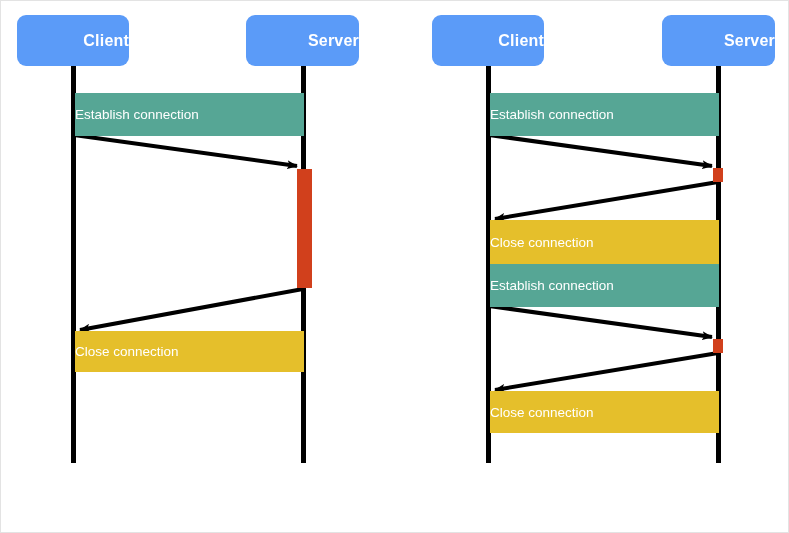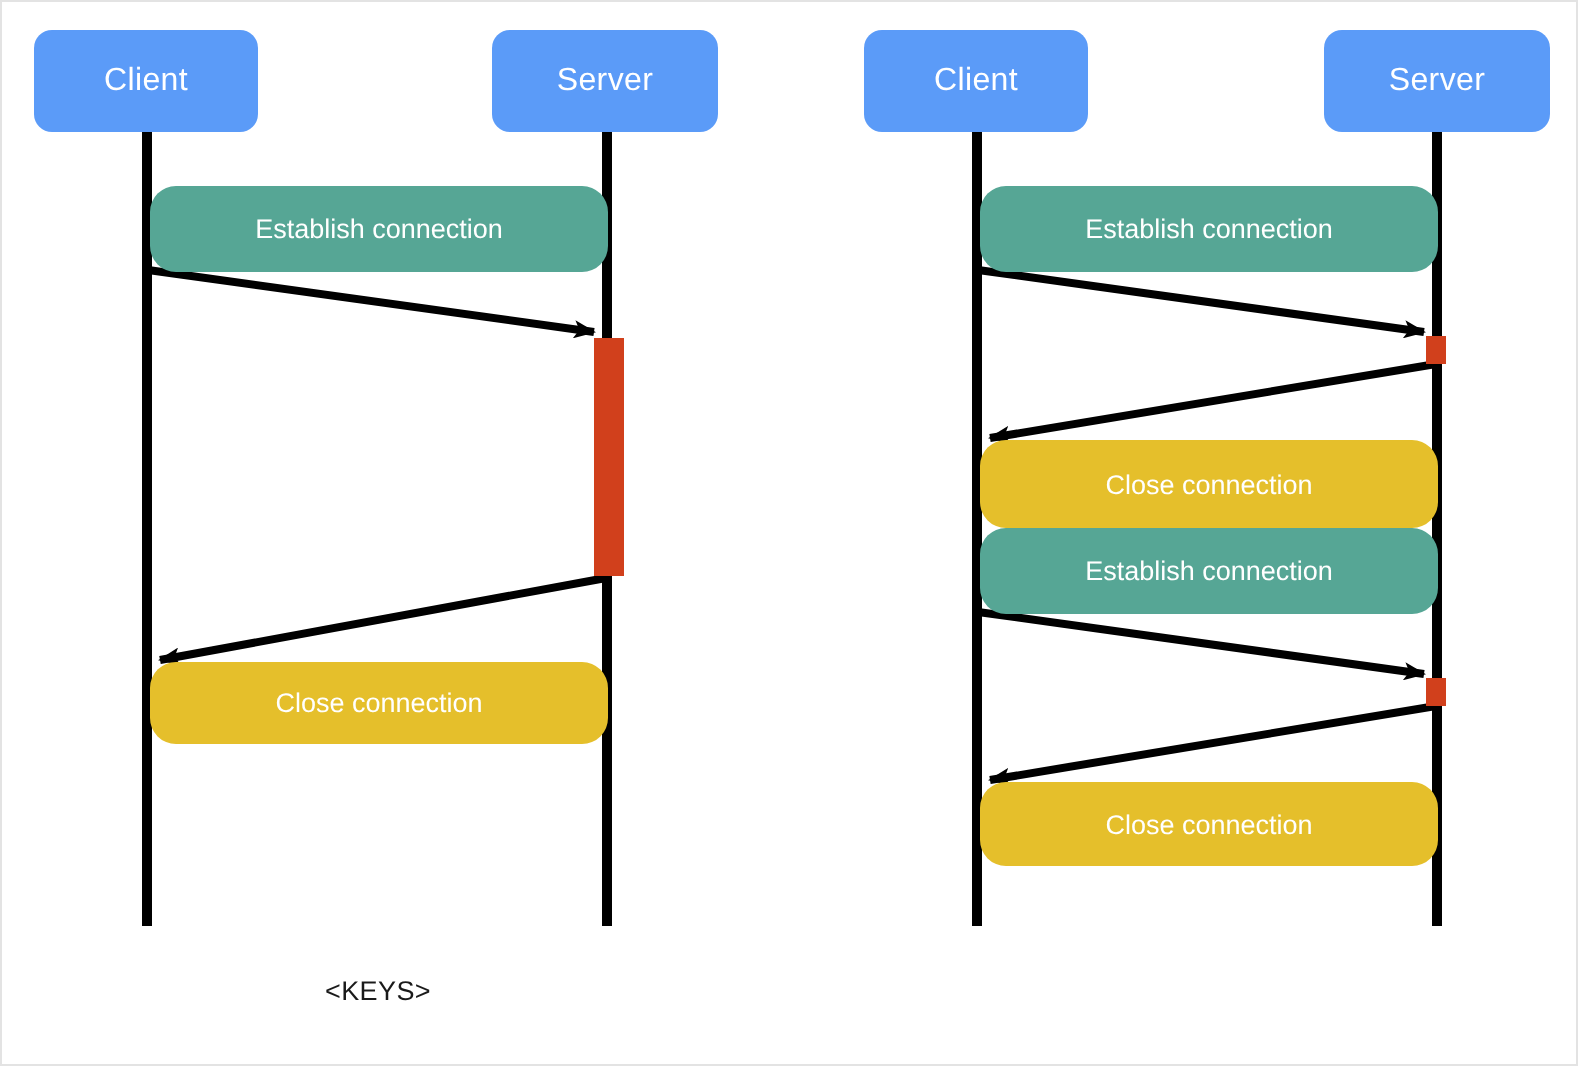--- a/index.html
+++ b/index.html
@@ -22,35 +22,35 @@
     left: 0;
     top: 0;
     width: 789px;
     height: 533px;
   }
   .actor-box {
     position: absolute;
     border-radius: 9px;
     display: flex;
     align-items: center;
-    justify-content: center;
+    justify-content: flex-end;
     color: #ffffff;
     font-size: 16px;
     letter-spacing: 0.2px;
     box-sizing: border-box;
+    font-weight: bold;
   }
   .msg-bar {
     position: absolute;
     display: flex;
     align-items: center;
-    justify-content: center;
+    justify-content: flex-start;
     color: #ffffff;
     font-size: 13.5px;
     box-sizing: border-box;
-    border-radius: 13px;
   }
   .activation {
     position: absolute;
     box-sizing: border-box;
   }
   .caption {
     position: absolute;
     text-align: center;
     color: #1a1a1a;
     font-size: 13.5px;
@@ -97,21 +97,20 @@
 
   <div class="activation" style="left:296px; top:168px; width:15px; height:119px; background:#d1401c;"></div>
 
   <div class="actor-box" style="left:16px; top:14px; width:112px; height:51px; background:#5b9bf8;">
     <span>Client</span>
   </div>
   <div class="actor-box" style="left:245px; top:14px; width:113px; height:51px; background:#5b9bf8;">
     <span>Server</span>
   </div>
 
-  <div class="caption" style="left:88px; top:487px; width:200px;">&lt;KEYS&gt;</div>
 
   <div class="msg-bar" style="left:489px; top:92px; width:229px; height:43px; background:#56a695;">
     <span>Establish connection</span>
   </div>
 
   <div class="msg-bar" style="left:489px; top:219px; width:229px; height:44px; background:#e5bf2b;">
     <span>Close connection</span>
   </div>
 
   <div class="msg-bar" style="left:489px; top:263px; width:229px; height:43px; background:#56a695;">

